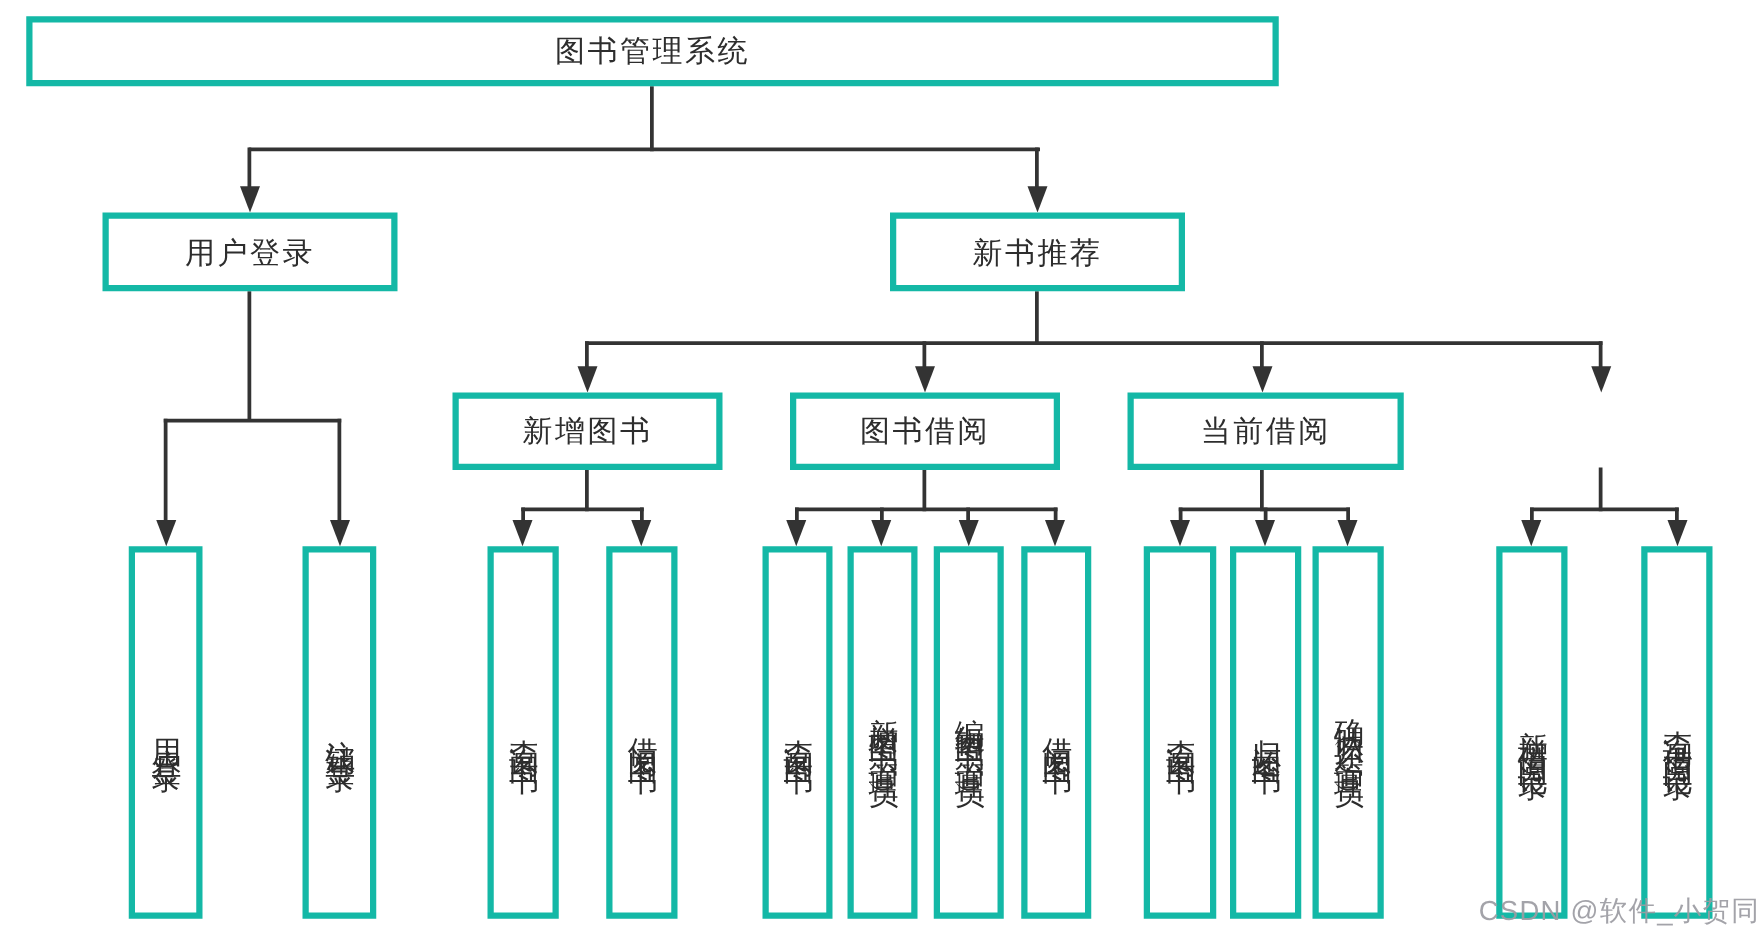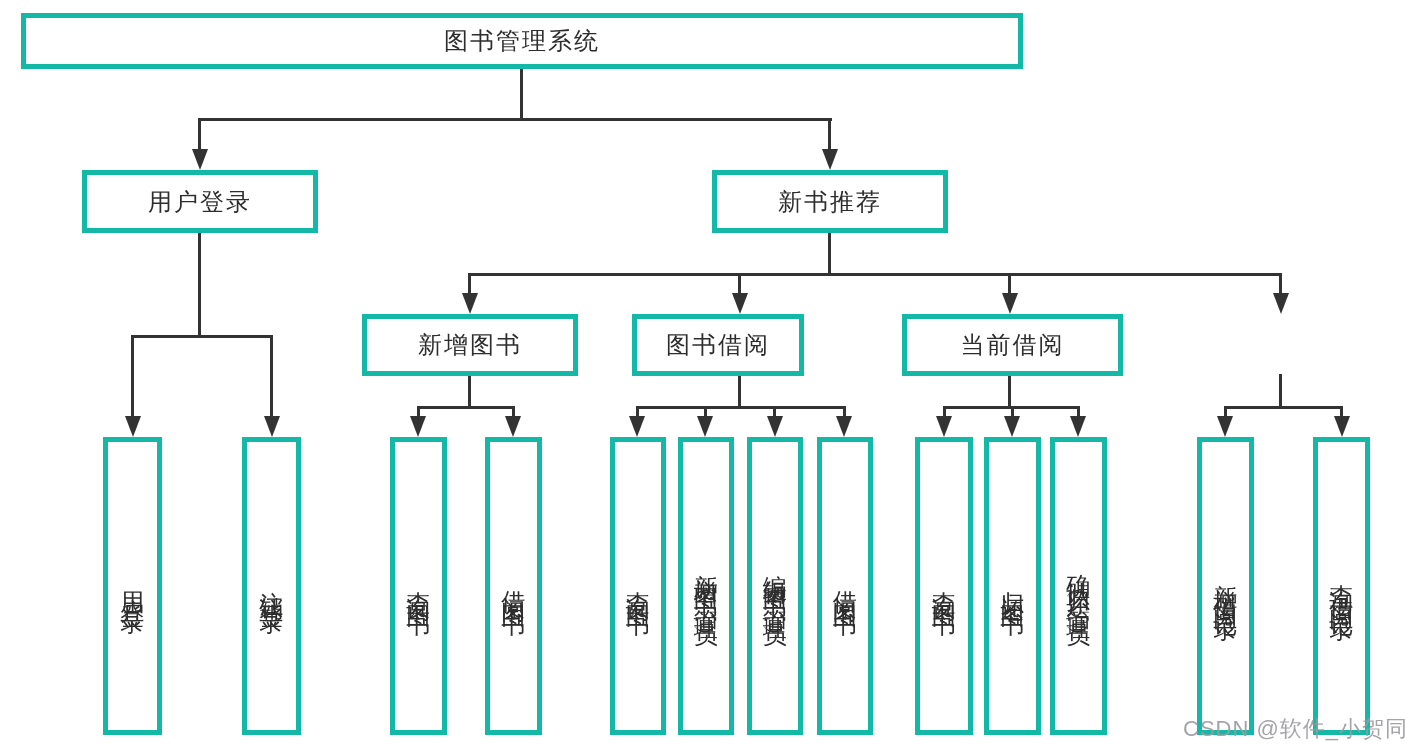--- a/index.html
+++ b/index.html
@@ -99,21 +99,21 @@
   <div class="box" style="left:82px;top:170px;width:236px;height:63px;">
     <span class="hlabel">用户登录</span>
   </div>
   <div class="box" style="left:712px;top:170px;width:236px;height:63px;">
     <span class="hlabel">新书推荐</span>
   </div>
 
   <div class="box" style="left:362px;top:314px;width:216px;height:62px;">
     <span class="hlabel">新增图书</span>
   </div>
-  <div class="box" style="left:632px;top:314px;width:172px;height:62px;">
+  <div class="box" style="left:632px;top:314px;width:216px;height:62px;">
     <span class="hlabel">图书借阅</span>
   </div>
   <div class="box" style="left:902px;top:314px;width:221px;height:62px;">
     <span class="hlabel">当前借阅</span>
   </div>
 
   <div class="box" style="left:103px;top:437px;width:59px;height:298px;">
     <span class="vtext">用户登录</span>
   </div>
   <div class="box" style="left:242px;top:437px;width:59px;height:298px;">

